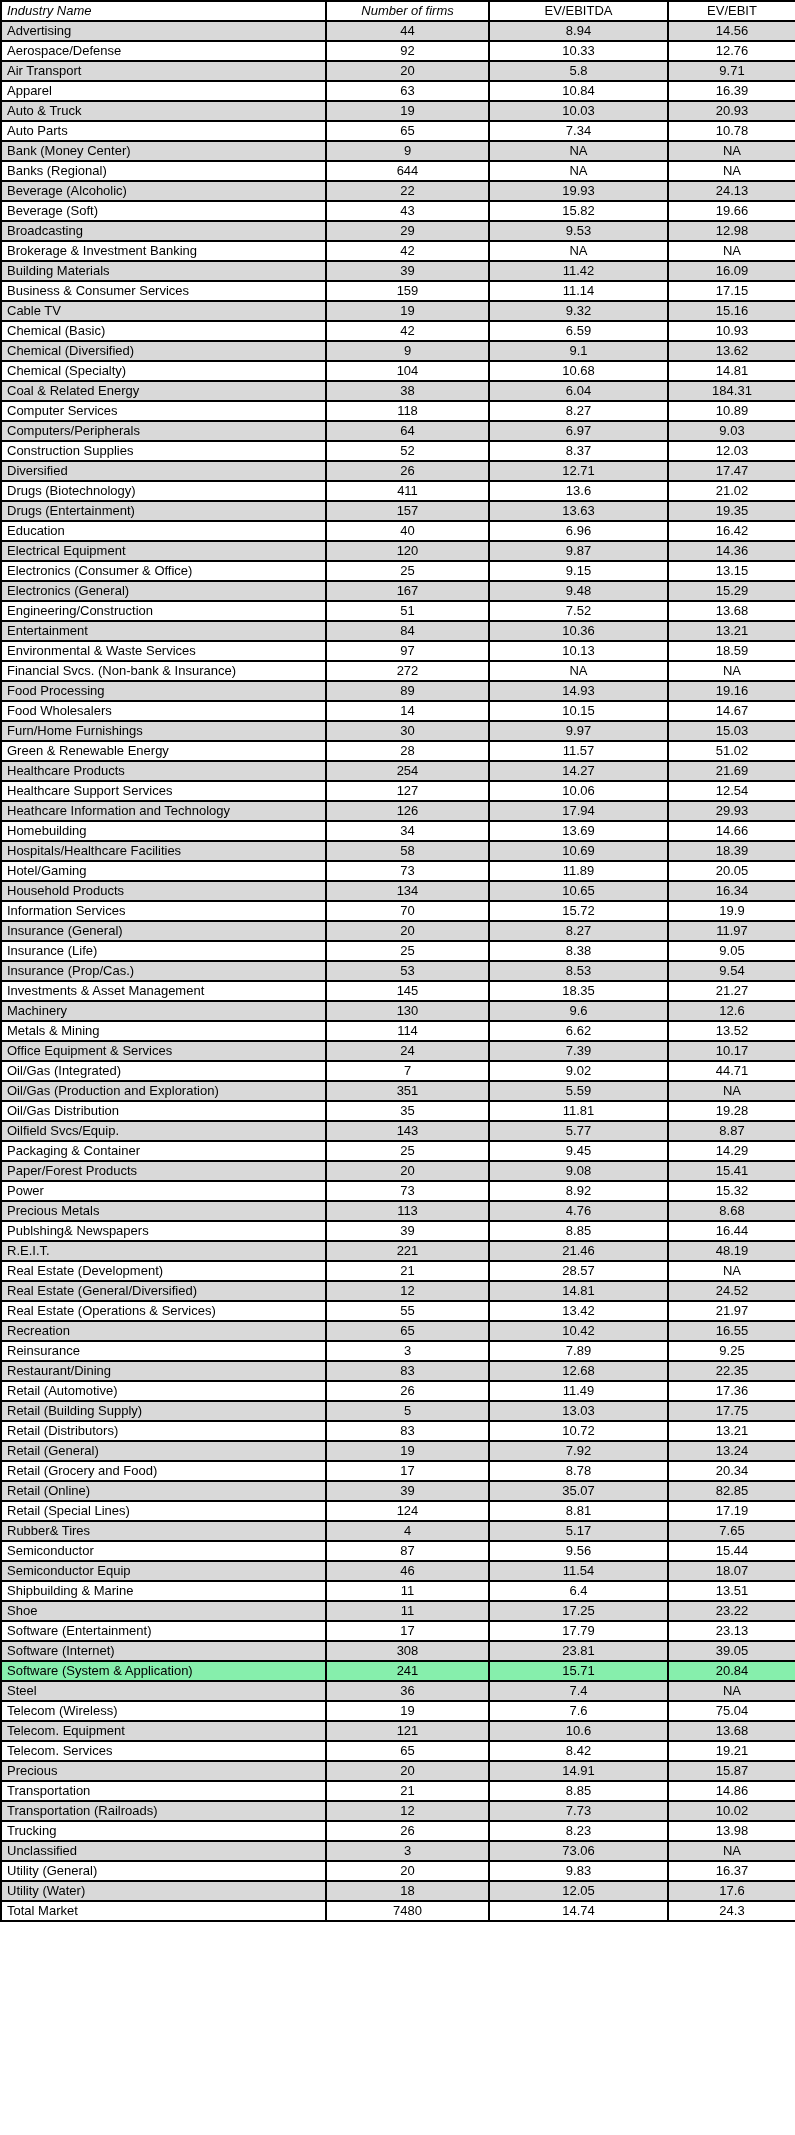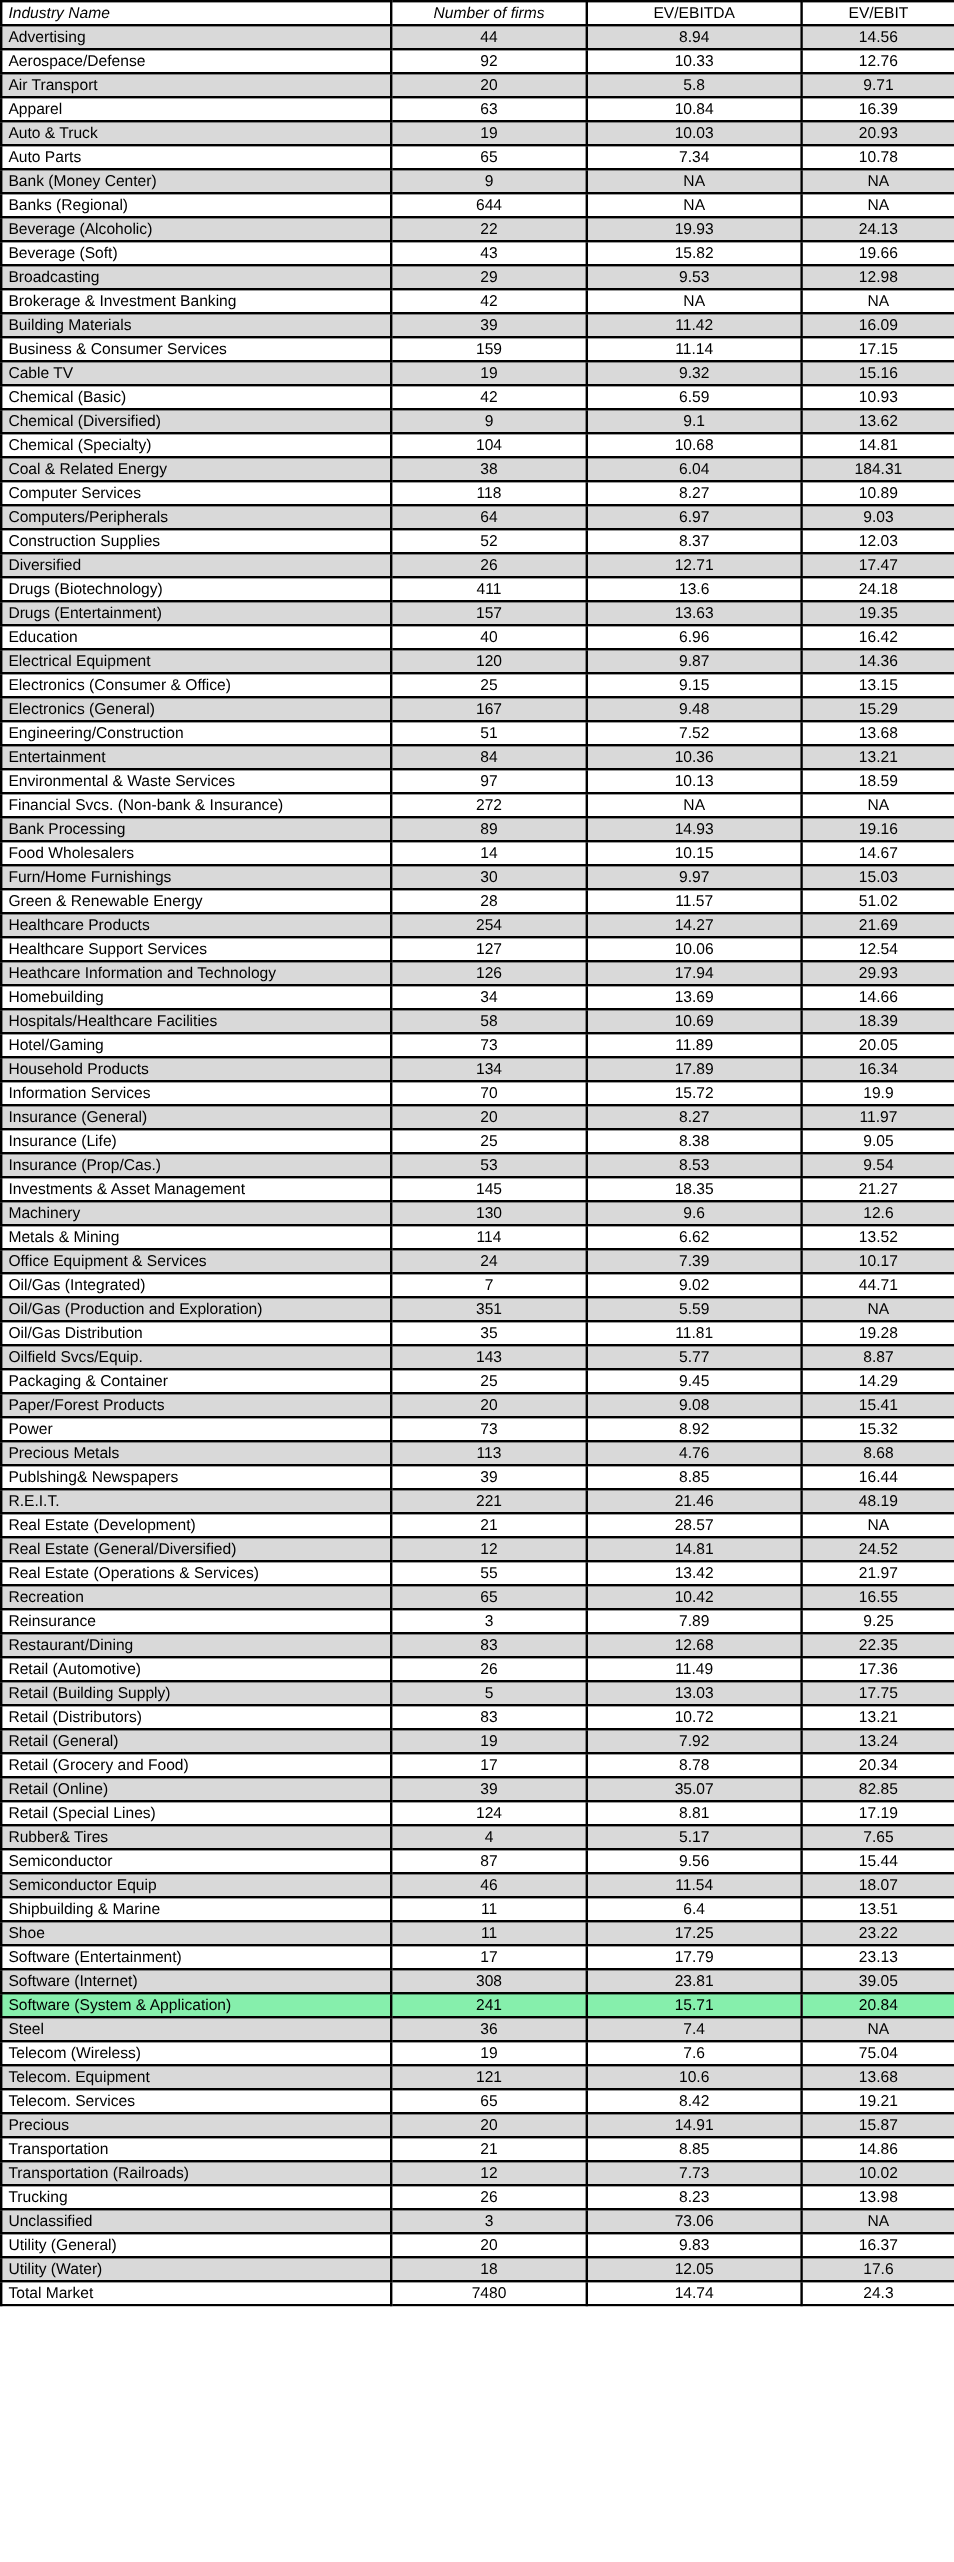--- a/index.html
+++ b/index.html
@@ -198,21 +198,21 @@
       <tr class="alt">
         <td>Diversified</td>
         <td>26</td>
         <td>12.71</td>
         <td>17.47</td>
       </tr>
       <tr>
         <td>Drugs (Biotechnology)</td>
         <td>411</td>
         <td>13.6</td>
-        <td>24.18</td>
+        <td>21.02</td>
       </tr>
       <tr class="alt">
         <td>Drugs (Entertainment)</td>
         <td>157</td>
         <td>13.63</td>
         <td>19.35</td>
       </tr>
       <tr>
         <td>Education</td>
         <td>40</td>
@@ -255,21 +255,21 @@
         <td>10.13</td>
         <td>18.59</td>
       </tr>
       <tr>
         <td>Financial Svcs. (Non-bank &amp; Insurance)</td>
         <td>272</td>
         <td>NA</td>
         <td>NA</td>
       </tr>
       <tr class="alt">
-        <td>Bank Processing</td>
+        <td>Food Processing</td>
         <td>89</td>
         <td>14.93</td>
         <td>19.16</td>
       </tr>
       <tr>
         <td>Food Wholesalers</td>
         <td>14</td>
         <td>10.15</td>
         <td>14.67</td>
       </tr>
@@ -317,21 +317,21 @@
       </tr>
       <tr>
         <td>Hotel/Gaming</td>
         <td>73</td>
         <td>11.89</td>
         <td>20.05</td>
       </tr>
       <tr class="alt">
         <td>Household Products</td>
         <td>134</td>
-        <td>17.89</td>
+        <td>10.65</td>
         <td>16.34</td>
       </tr>
       <tr>
         <td>Information Services</td>
         <td>70</td>
         <td>15.72</td>
         <td>19.9</td>
       </tr>
       <tr class="alt">
         <td>Insurance (General)</td>

